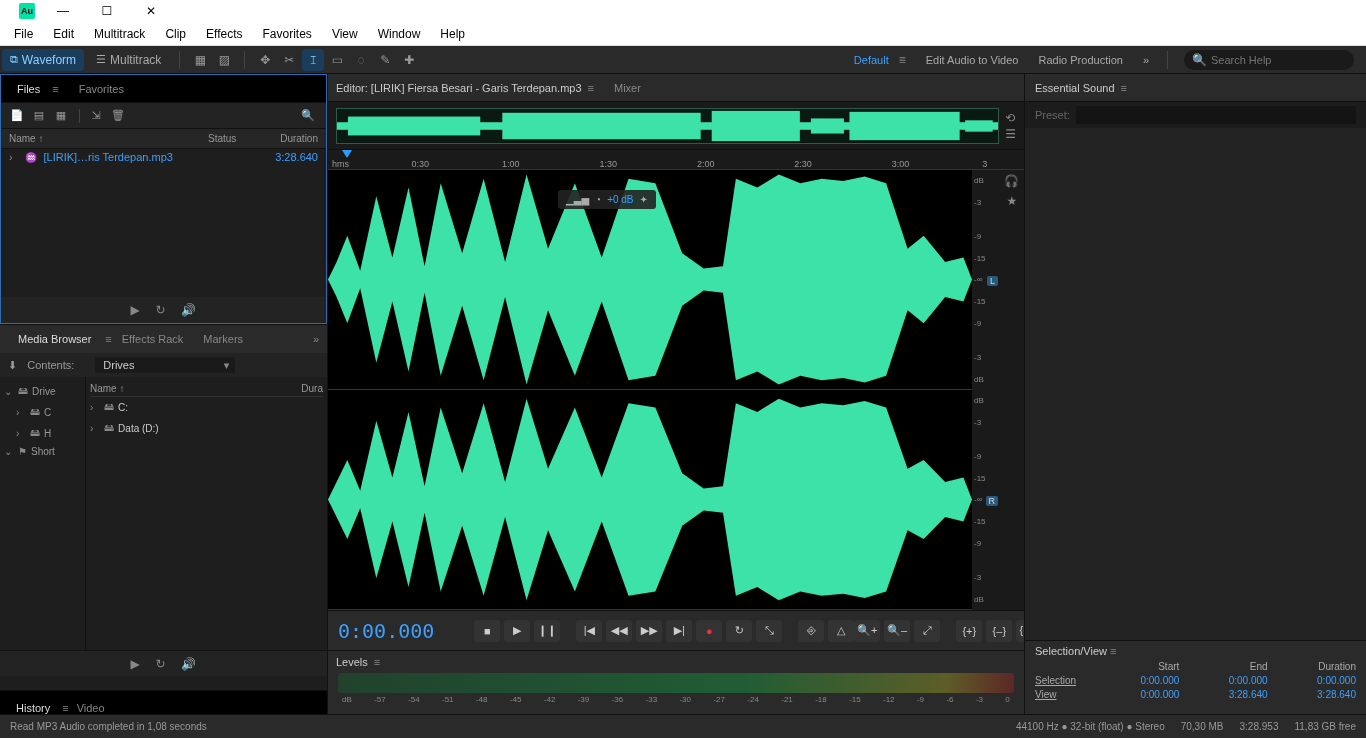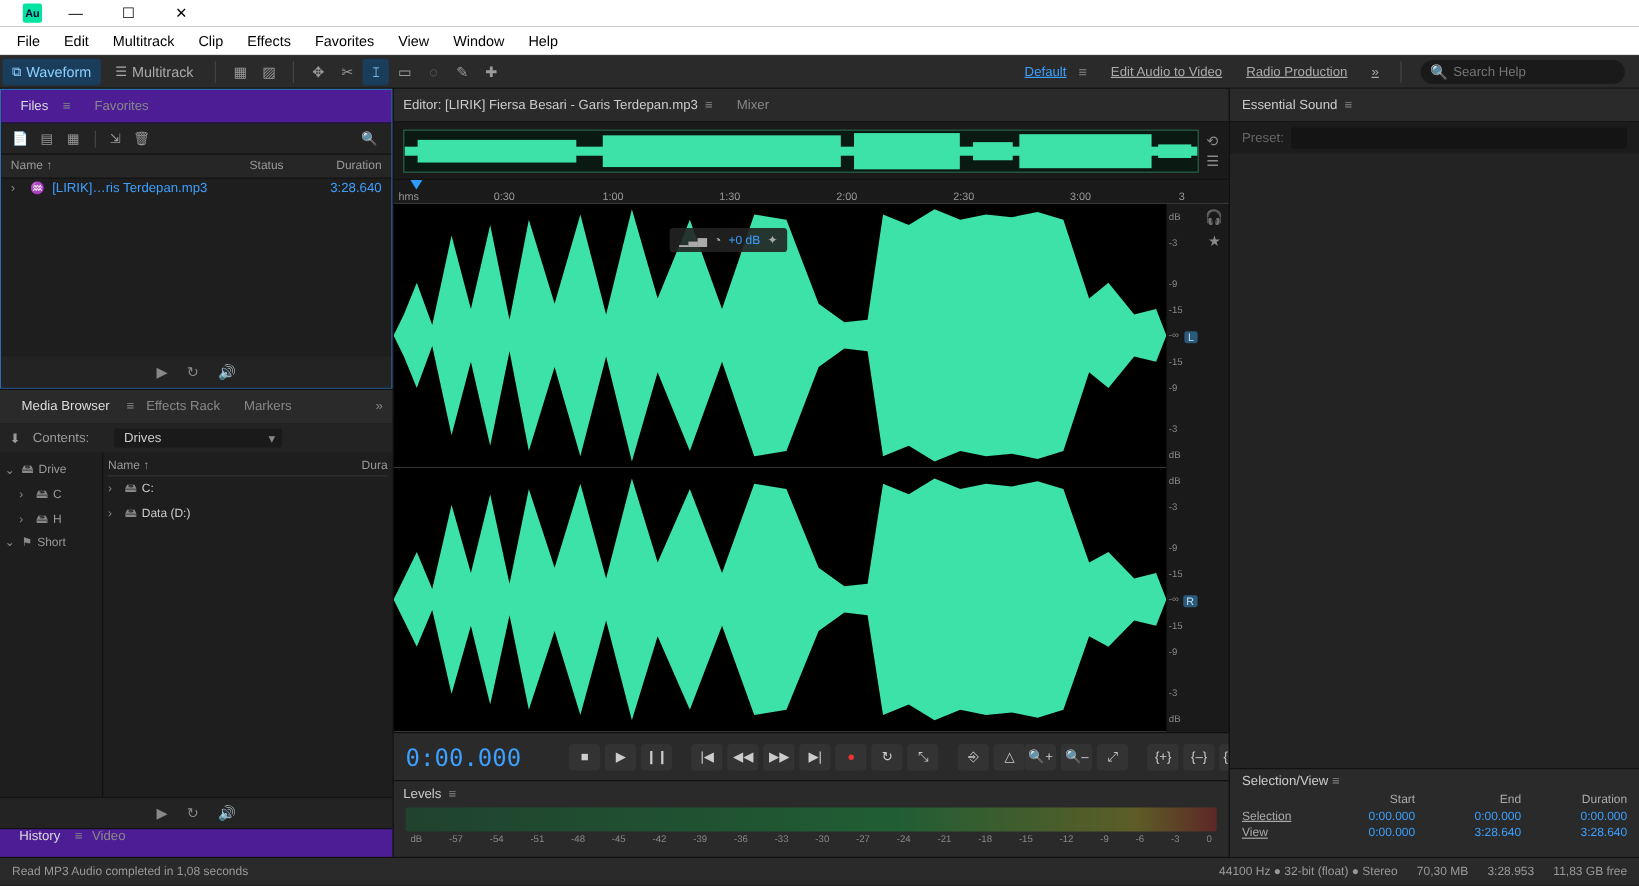--- a/index.html
+++ b/index.html
@@ -16,29 +16,29 @@
 
 .toolbar { background:#2a2a2a; height:28px; display:flex; align-items:center; border-bottom:1px solid #111; }
 .tb-group { display:flex; align-items:center; height:100%; }
 .tb-btn { height:22px; padding:0 8px; display:flex; align-items:center; margin:0 2px; border-radius:3px; color:#aaa; }
 .tb-btn.active { background:#1a3d5c; color:#8cd0ff; }
 .tb-btn .icon { margin-right:4px; font-size:11px; }
 .tb-spacer { width:1px; height:18px; background:#444; margin:0 8px; }
 .tool-icon { width:22px; height:22px; display:flex; align-items:center; justify-content:center; color:#999; margin:0 1px; }
 .tool-icon.sel { background:#1a3d5c; color:#8cd0ff; border-radius:3px; }
 .workspace-links { margin-left:auto; display:flex; align-items:center; }
-.ws-link { padding:0 10px; color:#aaa; font-size:11px;text-decoration:underline; }
+.ws-link { padding:0 10px; color:#aaa; font-size:11px; }
 .ws-link.default { color:#3da0ff; }
 .search-box { background:#1a1a1a; width:170px; height:20px; border-radius:10px; display:flex; align-items:center; padding:0 8px; margin:0 12px 0 8px; }
 .search-box input { background:transparent; border:none; color:#999; font-size:11px; width:100%; outline:none; }
 
 .main-area { display:flex; height:640px; }
 
 .left-col { width:328px; display:flex; flex-direction:column; border-right:1px solid #111; }
-.panel-hdr { background:#4c1d95; height:28px; display:flex; align-items:center; padding:0 8px; border-bottom:1px solid #111; font-size:11px; color:#ccc; }
+.panel-hdr { background:#000000; height:28px; display:flex; align-items:center; padding:0 8px; border-bottom:1px solid #111; font-size:11px; color:#ccc; }
 .panel-hdr .tab { padding:0 8px; color:#888; }
 .panel-hdr .tab.active { color:#ddd; }
 .panel-hdr .menu-icon { margin-left:4px; color:#888; }
 
 .files-panel { border:1px solid #2d6cae; height:250px; display:flex; flex-direction:column; }
 .files-toolbar { height:26px; display:flex; align-items:center; padding:0 6px; background:#232323; border-bottom:1px solid #111; }
 .ft-icon { width:20px; height:18px; display:flex; align-items:center; justify-content:center; color:#999; margin-right:2px; font-size:11px; }
 .files-cols { display:flex; padding:0 8px; height:20px; align-items:center; background:#262626; font-size:10px; color:#999; border-bottom:1px solid #111; }
 .files-cols .c1 { flex:1; }
 .files-cols .c2 { width:50px; }
@@ -63,21 +63,21 @@
 .mb-tree { display:flex; flex:1; background:#1e1e1e; }
 .mb-tree-left { width:86px; border-right:1px solid #111; padding:4px; font-size:10px; color:#999; }
 .mb-tree-right { flex:1; padding:4px; font-size:10px; }
 .tree-row { display:flex; align-items:center; padding:2px 0; }
 .tree-row .ar { width:10px; color:#888; }
 .tree-row .dicon { margin:0 4px; color:#888; }
 .mb-tree-right .hdr { display:flex; color:#999; border-bottom:1px solid #333; padding:2px 0; }
 .mb-tree-right .hdr .n1 { flex:1; }
 .mb-ctrl { height:26px; display:flex; align-items:center; justify-content:center; gap:16px; background:#232323; color:#888; border-top:1px solid #111; }
 
-.history-bar { height:24px; background:#4c1d95; display:flex; align-items:flex-start; padding:0 8px; font-size:11px; border-top:1px solid #111; }
+.history-bar { height:24px; background:#000000; display:flex; align-items:flex-end; padding:0 8px; font-size:11px; border-top:1px solid #111;margin-top:14px; }
 .history-bar .tab { padding:0 8px; color:#888; }
 .history-bar .tab.active { color:#ddd; }
 
 .center-col { flex:1; display:flex; flex-direction:column; overflow:hidden; }
 .editor-hdr { background:#2a2a2a; height:28px; display:flex; align-items:center; padding:0 8px; font-size:11px; border-bottom:1px solid #111; }
 .editor-hdr .etitle { color:#ccc; }
 .editor-hdr .mtab { margin-left:20px; color:#888; }
 
 .overview { height:48px; background:#1a1a1a; display:flex; align-items:center; padding:0 8px; border-bottom:1px solid #111; }
 .overview-wave { flex:1; height:36px; background:#132; border:1px solid #2a5a4a; position:relative; overflow:hidden; }

